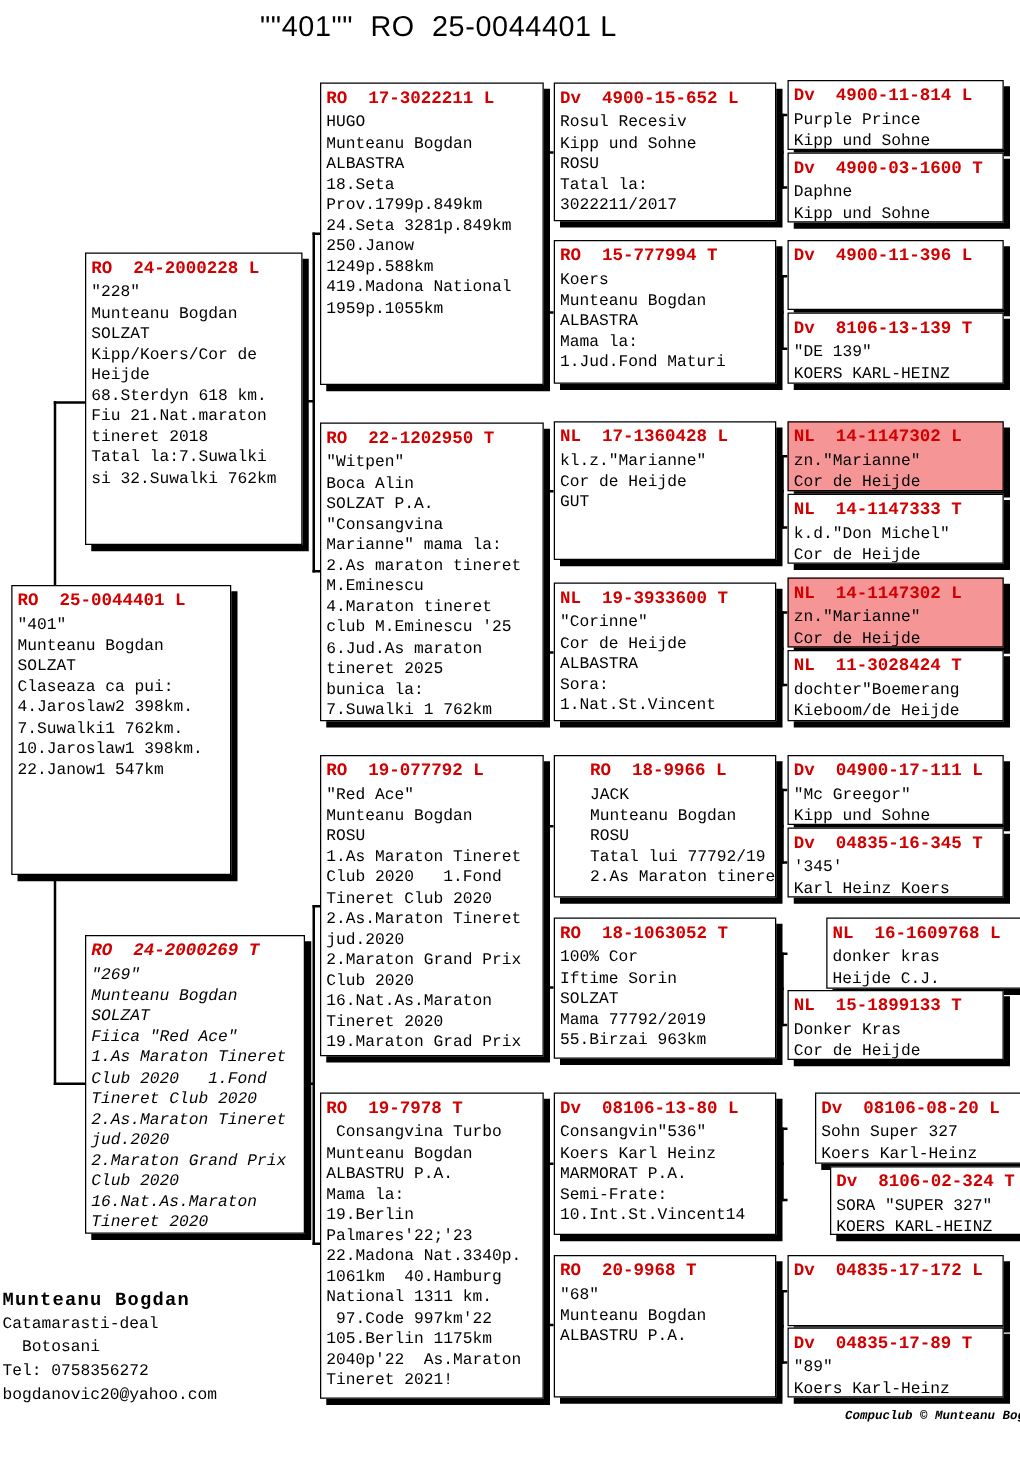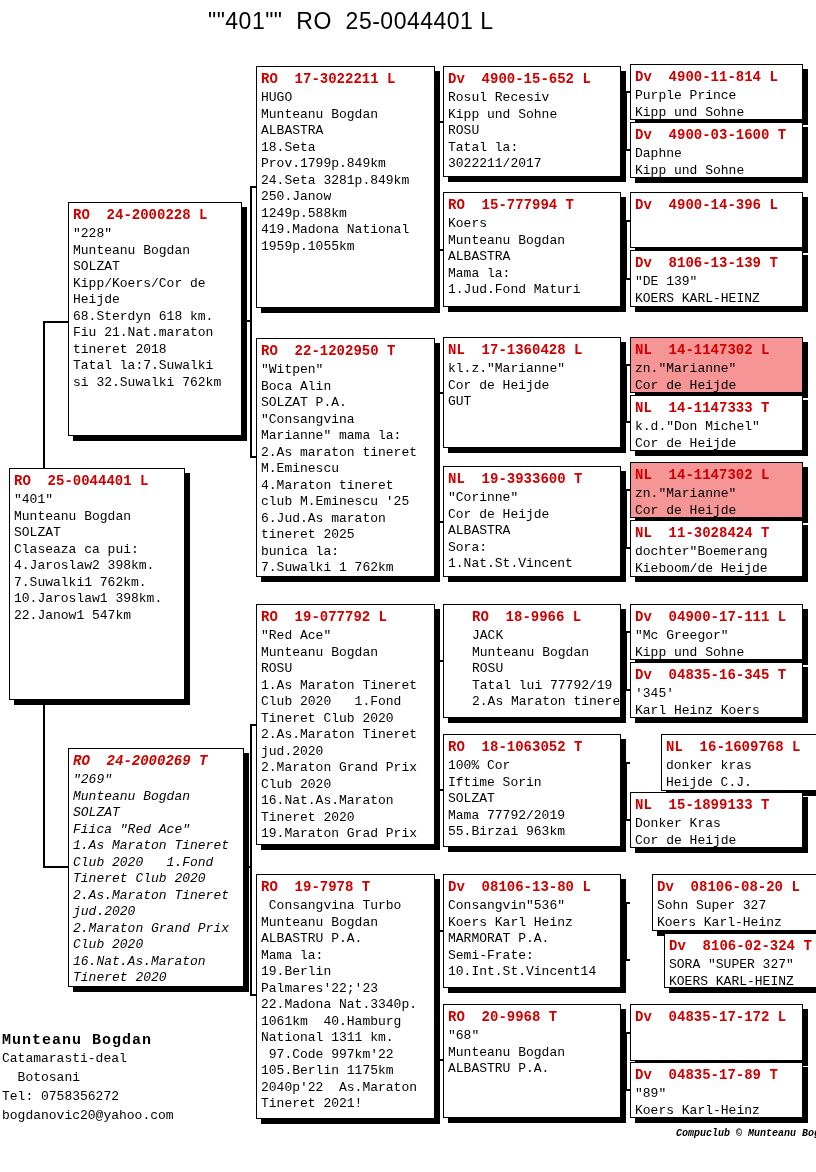--- a/index.html
+++ b/index.html
@@ -253,21 +253,21 @@
         <div class="ring">Dv  4900-11-814 L</div>
         <div class="bodytxt">Purple Prince
 Kipp und Sohne</div>
       </div>
       <div class="box" style="left: 630px; top: 122px; width: 173px; height: 56px;">
         <div class="ring">Dv  4900-03-1600 T</div>
         <div class="bodytxt">Daphne
 Kipp und Sohne</div>
       </div>
       <div class="box" style="left: 630px; top: 192px; width: 173px; height: 56px;">
-        <div class="ring">Dv  4900-14-396 L</div>
+        <div class="ring">Dv  4900-11-396 L</div>
       </div>
       <div class="box" style="left: 630px; top: 250px; width: 173px; height: 57px;">
         <div class="ring">Dv  8106-13-139 T</div>
         <div class="bodytxt">"DE 139"
 KOERS KARL-HEINZ</div>
       </div>
       <div class="box hl" style="left: 630px; top: 337px; width: 173px; height: 56px;">
         <div class="ring">NL  14-1147302 L</div>
         <div class="bodytxt">zn."Marianne"
 Cor de Heijde</div>

